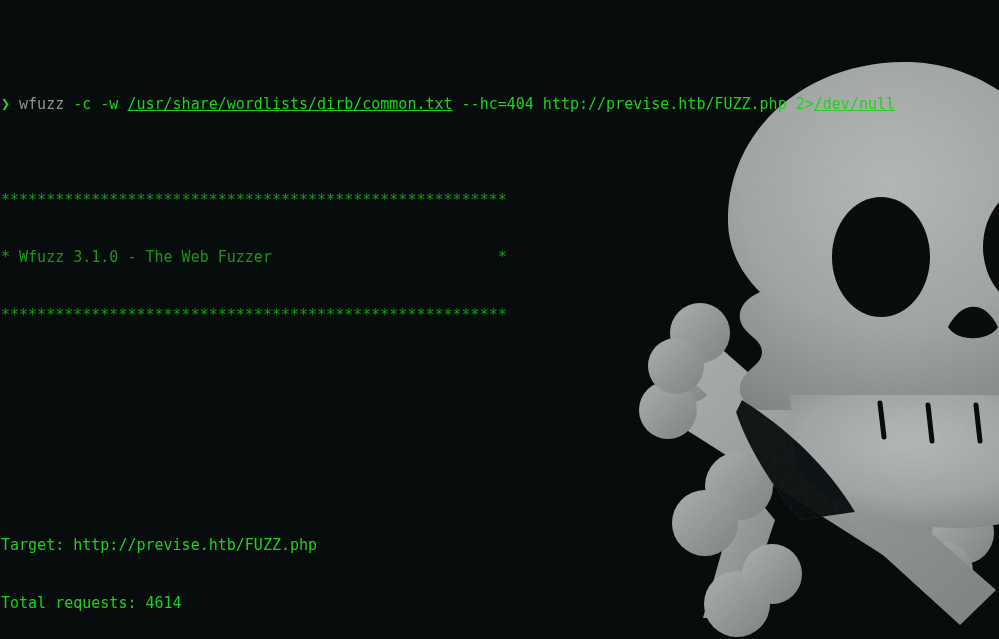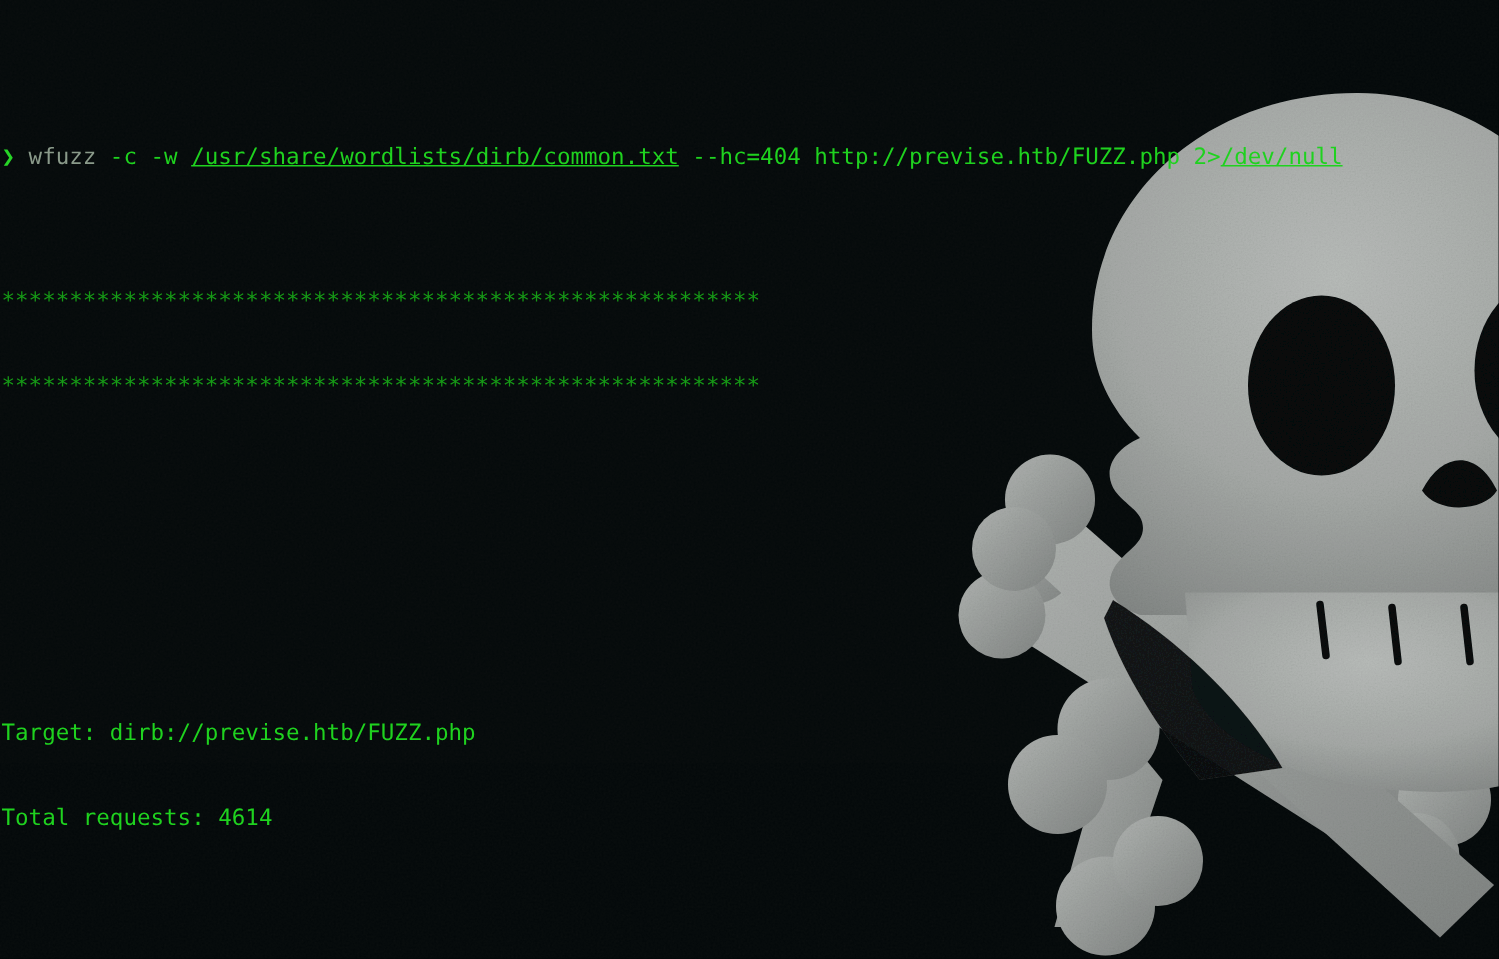--- a/index.html
+++ b/index.html
@@ -132,27 +132,28 @@
   </svg>
 </div>
 
 <div id="term">
 
   
   <div class="line"><span class="prompt">❯</span><span class="g"> </span><span class="cmd">wfuzz</span><span class="g"> -c -w </span><span class="g ul">/usr/share/wordlists/dirb/common.txt</span><span class="g"> --hc=404 http://previse.htb/FUZZ.php 2&gt;</span><span class="g ul">/dev/null</span></div>
 
   
   <div class="line gdim">********************************************************</div>
+  <div class="line gdim">* Wfuzz 3.1.0 - The Web Fuzzer                         *</div>
   <div class="line gdim">********************************************************</div>
 
   <div class="line"> </div>
   <div class="line"> </div>
 
   
-  <div class="line g">Target: dirb://previse.htb/FUZZ.php</div>
+  <div class="line g">Target: http://previse.htb/FUZZ.php</div>
   <div class="line g">Total requests: 4614</div>
 
   
   
 
   
   
   
   
 

